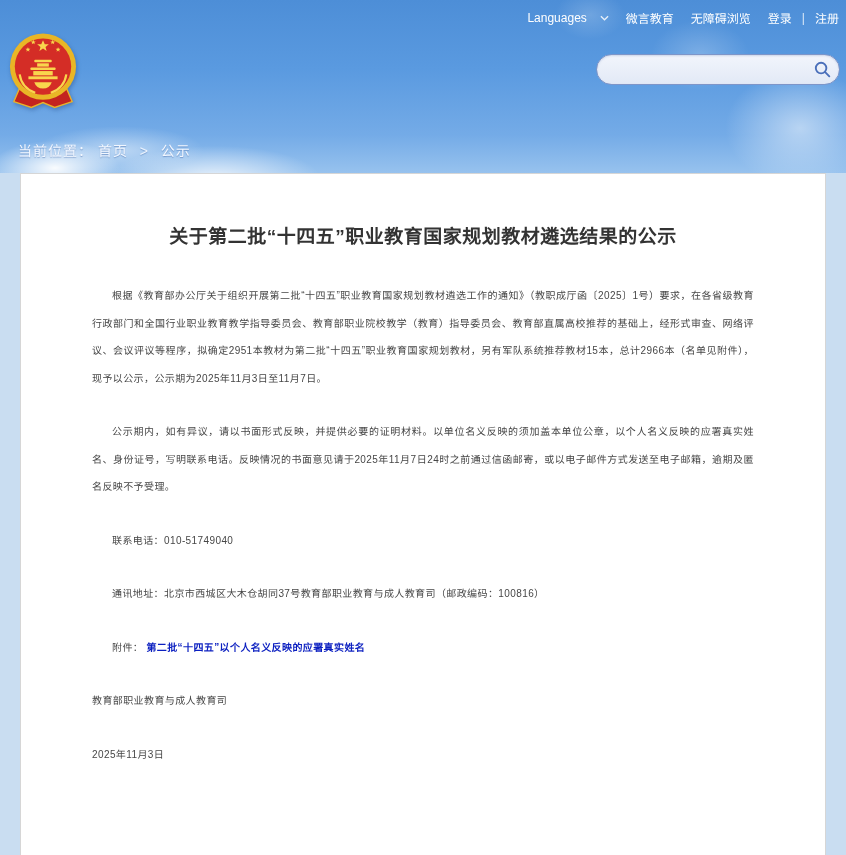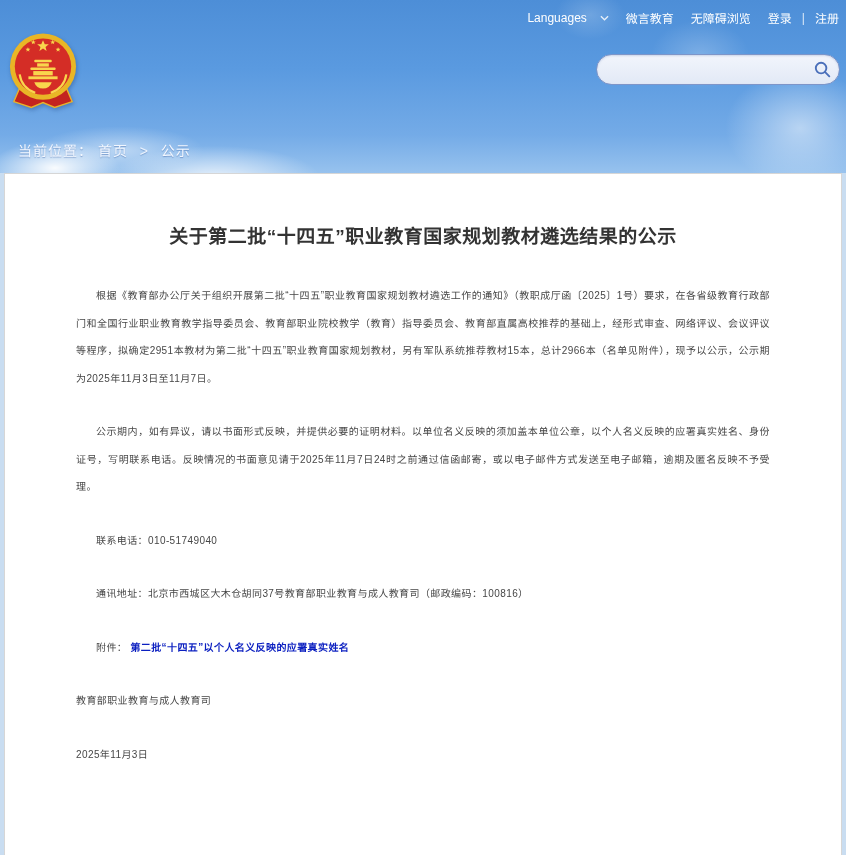--- a/index.html
+++ b/index.html
@@ -76,21 +76,21 @@
   .breadcrumb {
     position: absolute; left: 18px; bottom: 13px;
     font-size: 14px; color: #f2f7ff; letter-spacing: 1px;
     text-shadow: 0 1px 1px rgba(40,80,150,.4);
   }
   .breadcrumb a { color: #f2f7ff; text-decoration: none; cursor: pointer; }
   .breadcrumb .bc-sep { margin: 0 7px; opacity: .9; }
 
   
   .panel {
-    margin: 0 4px; height: 682px; overflow: hidden;
+    margin: 0 20px; height: 682px; overflow: hidden;
     background: #ffffff; border: 1px solid #d6d6d6; border-bottom: 0;
     padding: 47px 71px 10px 71px;
   }
   .article-title {
     margin: 0 0 34px 0; text-align: center;
     font-size: 19px; font-weight: bold; color: #333333; letter-spacing: .5px;
   }
   .panel p {
     margin: 0 0 26px 0;
     font-size: 10px; line-height: 27.5px; color: #464646;

